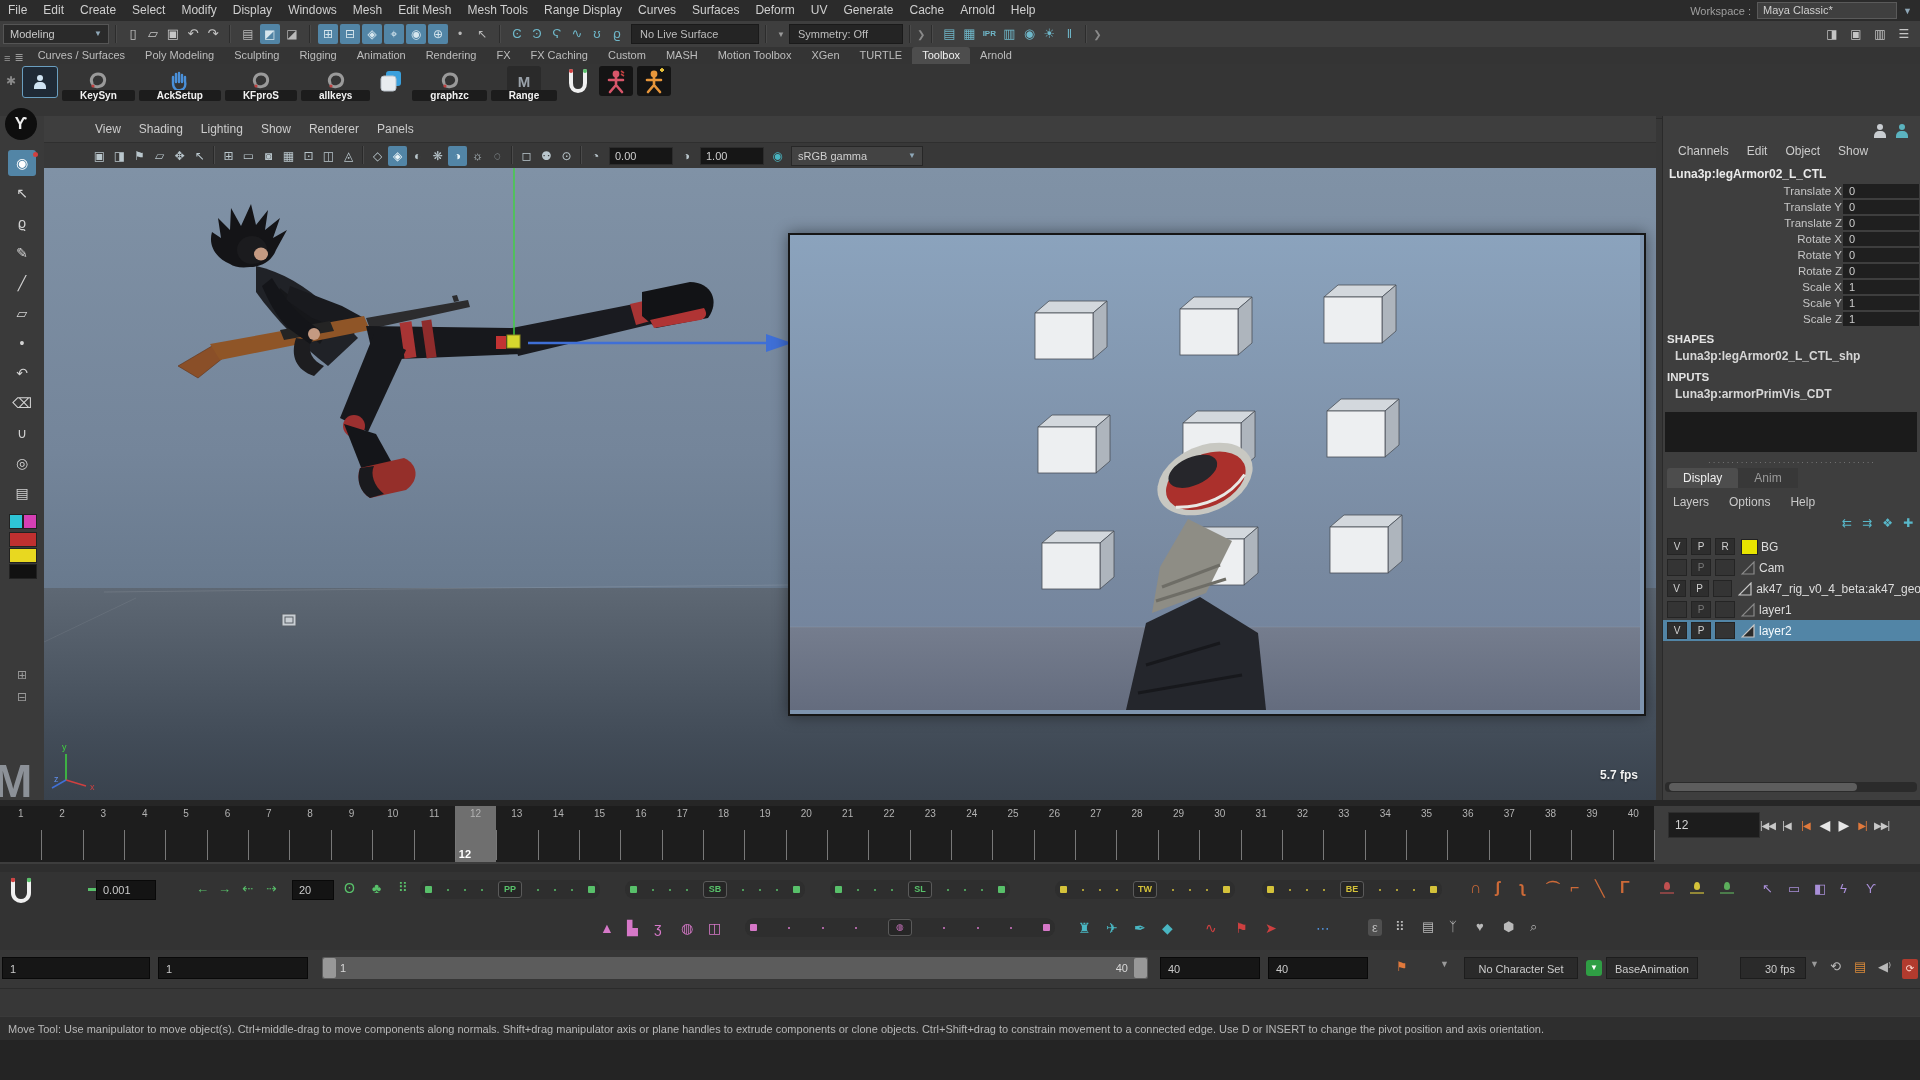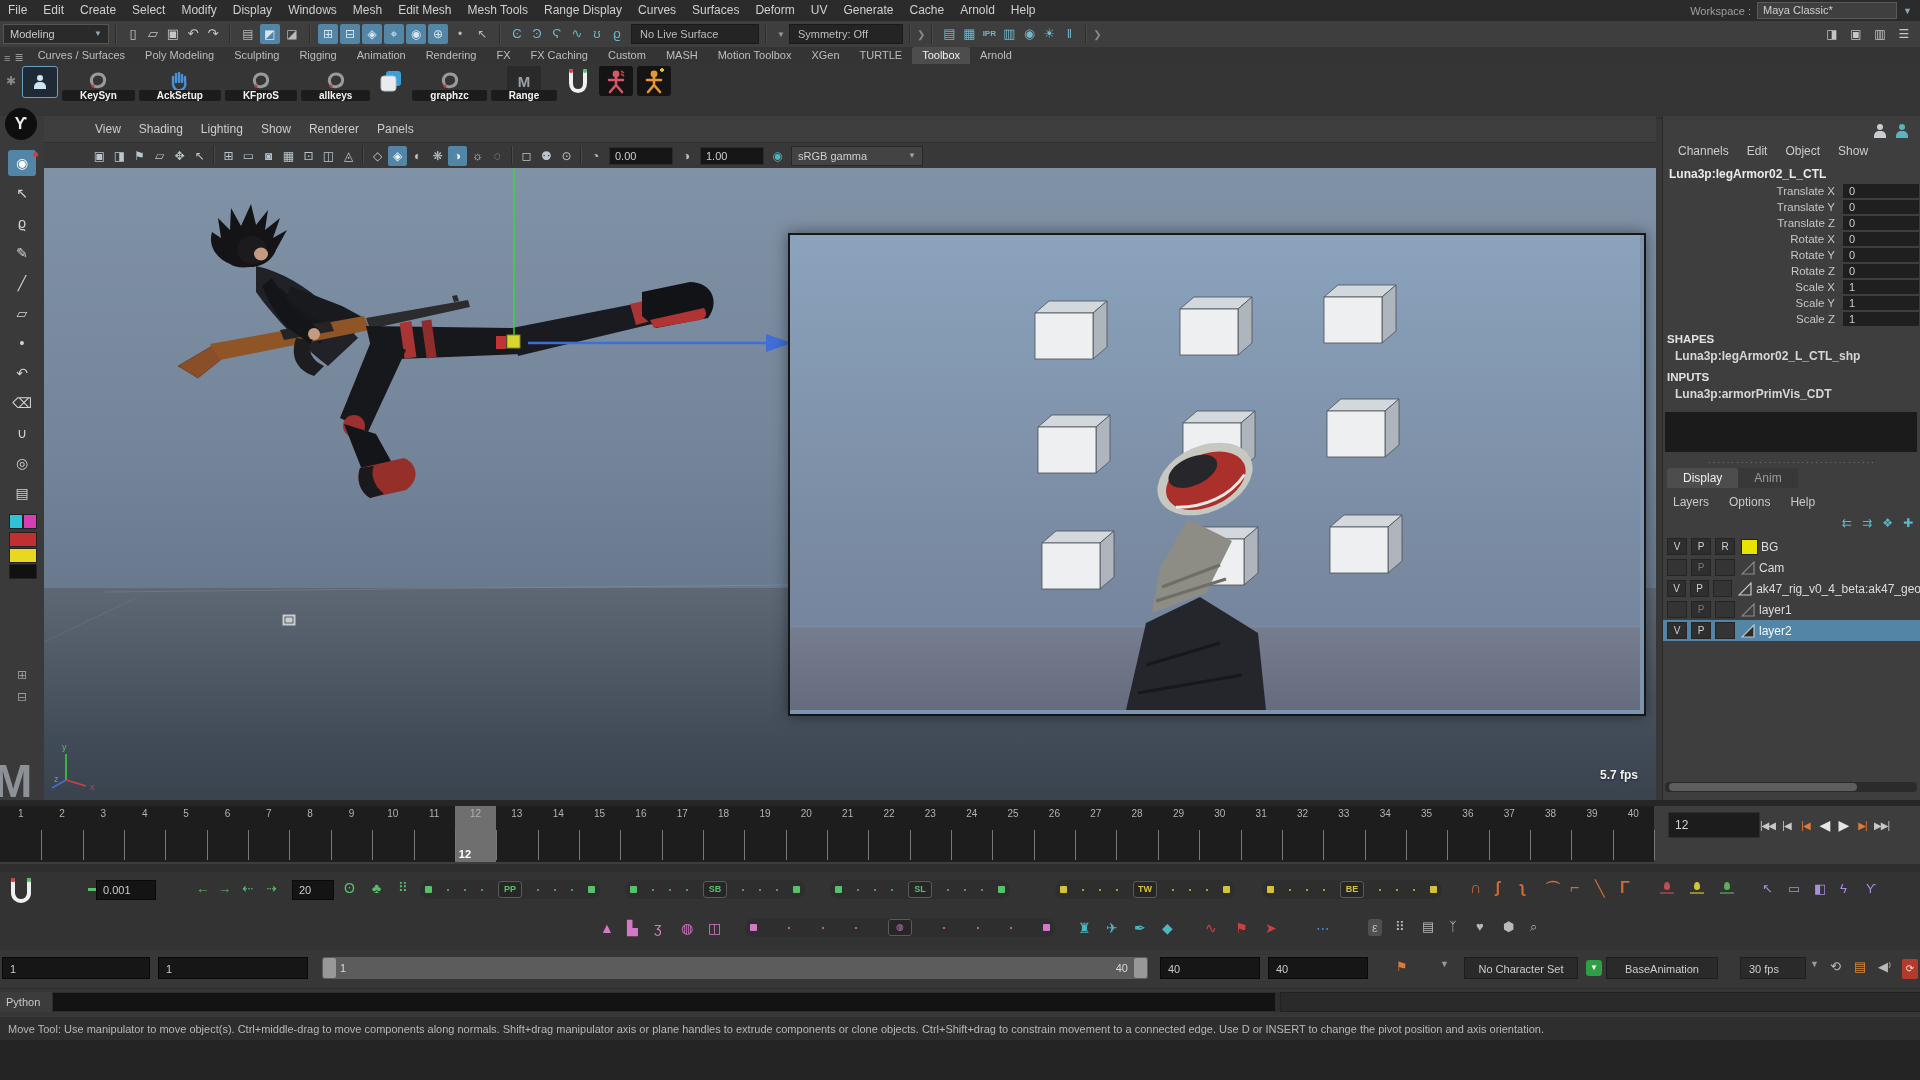--- a/index.html
+++ b/index.html
@@ -50,21 +50,21 @@
   #floor{left:0;top:420px;width:1612px;height:212px;background:linear-gradient(#5e6874,#424c58 70%,#39424d);}
   #pip{left:744px;top:65px;width:854px;height:479px;background:#7e94ae;border:2px solid #161616;box-shadow:0 0 14px rgba(0,0,0,.45);}
   #fpshud{right:18px;bottom:18px;color:#f2f2f2;font-size:12px;font-weight:bold;text-shadow:0 1px 2px #00000088;}
   #mlogo{left:-6px;top:638px;color:#9ba1a9;font-size:46px;font-weight:bold;opacity:.85;}
   
   #rightdock{left:1662px;top:116px;width:258px;height:690px;background:#3e3e3e;border-left:1px solid #2a2a2a;}
   .cb-menu{display:flex;gap:0;padding:8px 0 0 6px;}
   .cb-menu span{color:#cccccc;font-size:12px;padding:0 9px;}
   .cb-obj{color:#eaeaea;font-size:12px;font-weight:bold;padding:9px 0 2px 6px;}
   .attr-row{display:flex;align-items:center;height:16px;}
-  .attr-name{flex:1;text-align:right;color:#c6c6c6;font-size:11.5px;padding-right:8px;}
+  .attr-name{flex:1;text-align:right;color:#c6c6c6;font-size:11.5px;padding-right:1px;}
   .attr-field{width:64px;height:14px;background:#1f1f1f;color:#cccccc;font-size:11px;line-height:14px;padding:0 6px;margin-right:2px;}
   .cb-sect{color:#e2e2e2;font-size:11.5px;font-weight:bold;padding:6px 0 2px 4px;}
   .cb-node{color:#d6d6d6;font-size:12px;font-weight:bold;padding:2px 0 2px 12px;}
   .cb-blank{position:absolute;left:2px;width:252px;height:40px;background:#1b1b1b;}
   .dock-dots{position:absolute;left:0;width:258px;text-align:center;color:#808080;font-size:8px;letter-spacing:2px;}
   .lp-tab{height:20px;padding:0 16px;font-size:12px;line-height:20px;display:inline-block;}
   .lp-menu span{color:#c9c9c9;font-size:12px;padding:0 10px;}
   .layer-row{display:flex;align-items:center;height:21px;}
   .lr-cell{width:18px;height:15px;background:#2e2e2e;border:1px solid #242424;margin-left:4px;color:#d0d0d0;font-size:10px;text-align:center;line-height:15px;}
   .lr-cell.empty{background:#343434;color:transparent;}
@@ -944,31 +944,26 @@
       <span class="rb-lbl" style="left:18px;">1</span>
       <span class="rb-lbl" style="right:20px;">40</span>
       <div class="rb-handle" style="right:1px;"></div>
     </div>
     <div class="rr-field" style="left:1160px;width:100px;">40</div>
     <div class="rr-field" style="left:1268px;width:100px;">40</div>
     <span class="rr-ic" style="left:1396px;color:#e0793c;">⚑</span>
     <span class="rr-ic" style="left:1440px;font-size:9px;color:#9a9a9a;">▼</span>
     <div class="rr-box" style="left:1464px;width:114px;">No Character Set</div>
     <div class="abs" style="left:1586px;top:10px;width:16px;height:16px;background:#2f9e44;border-radius:3px;color:#fff;font-size:8px;text-align:center;line-height:16px;">▼</div>
-    <div class="rr-box" style="left:1606px;width:112px;">BaseAnimation</div>
-    <div class="rr-box" style="left:1740px;width:66px;text-align:left;padding-left:8px;">30 fps</div>
+    <div class="rr-box" style="left:1606px;width:92px;">BaseAnimation</div>
+    <div class="rr-box" style="left:1740px;width:66px;text-align:left;padding-left:24px;">30 fps</div>
     <span class="rr-ic" style="left:1810px;font-size:9px;color:#9a9a9a;">▼</span>
     <span class="rr-ic" style="left:1830px;">⟲</span>
     <span class="rr-ic" style="left:1854px;color:#d98a3a;">▤</span>
     <span class="rr-ic" style="left:1878px;">◀⁾</span>
     <div class="abs" style="left:1902px;top:9px;width:16px;height:20px;background:#b23b2e;border-radius:2px;color:#ffd9d0;font-size:10px;text-align:center;line-height:20px;">⟳</div>
   </div>
 
-  <div id="cmdline" class="abs">
-    <div id="cmd-label">Python</div>
-    <div id="cmd-input"></div>
-    <div id="cmd-result"></div>
-  </div>
   <div id="helpline" class="abs">
     <span>Move Tool: Use manipulator to move object(s). Ctrl+middle-drag to move components along normals. Shift+drag manipulator axis or plane handles to extrude components or clone objects. Ctrl+Shift+drag to constrain movement to a connected edge. Use D or INSERT to change the pivot position and axis orientation.</span>
   </div>
   <div id="bottomfill" class="abs"></div>
 </div>
 
 </body></html>

